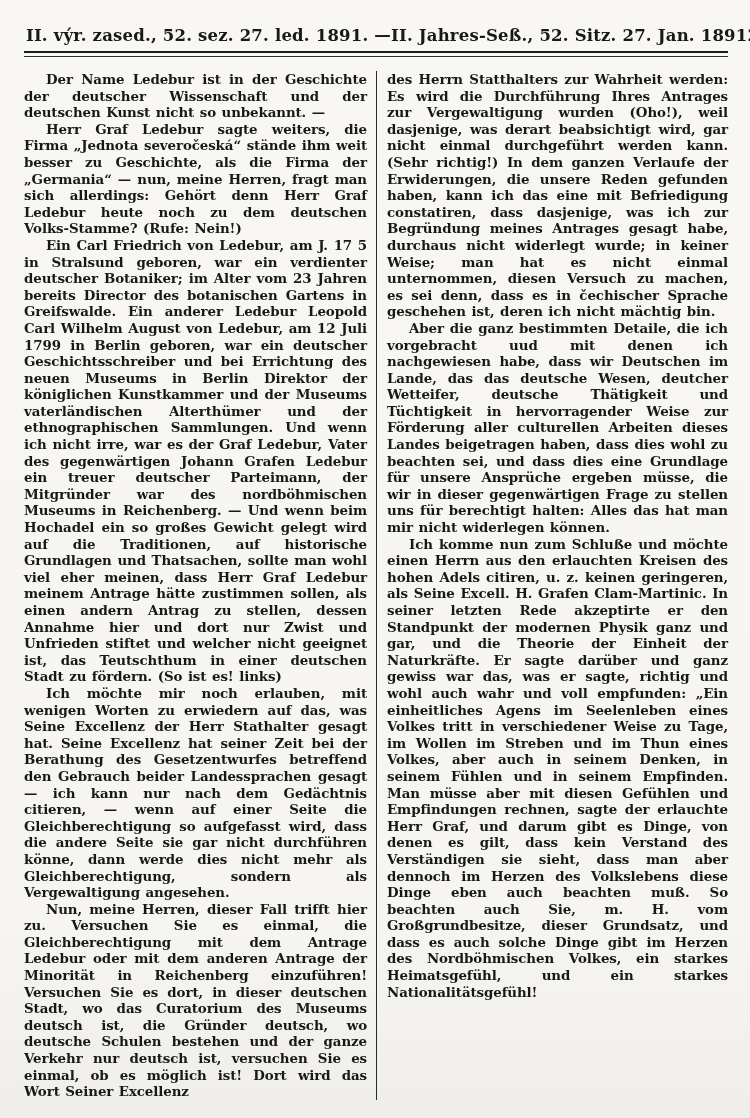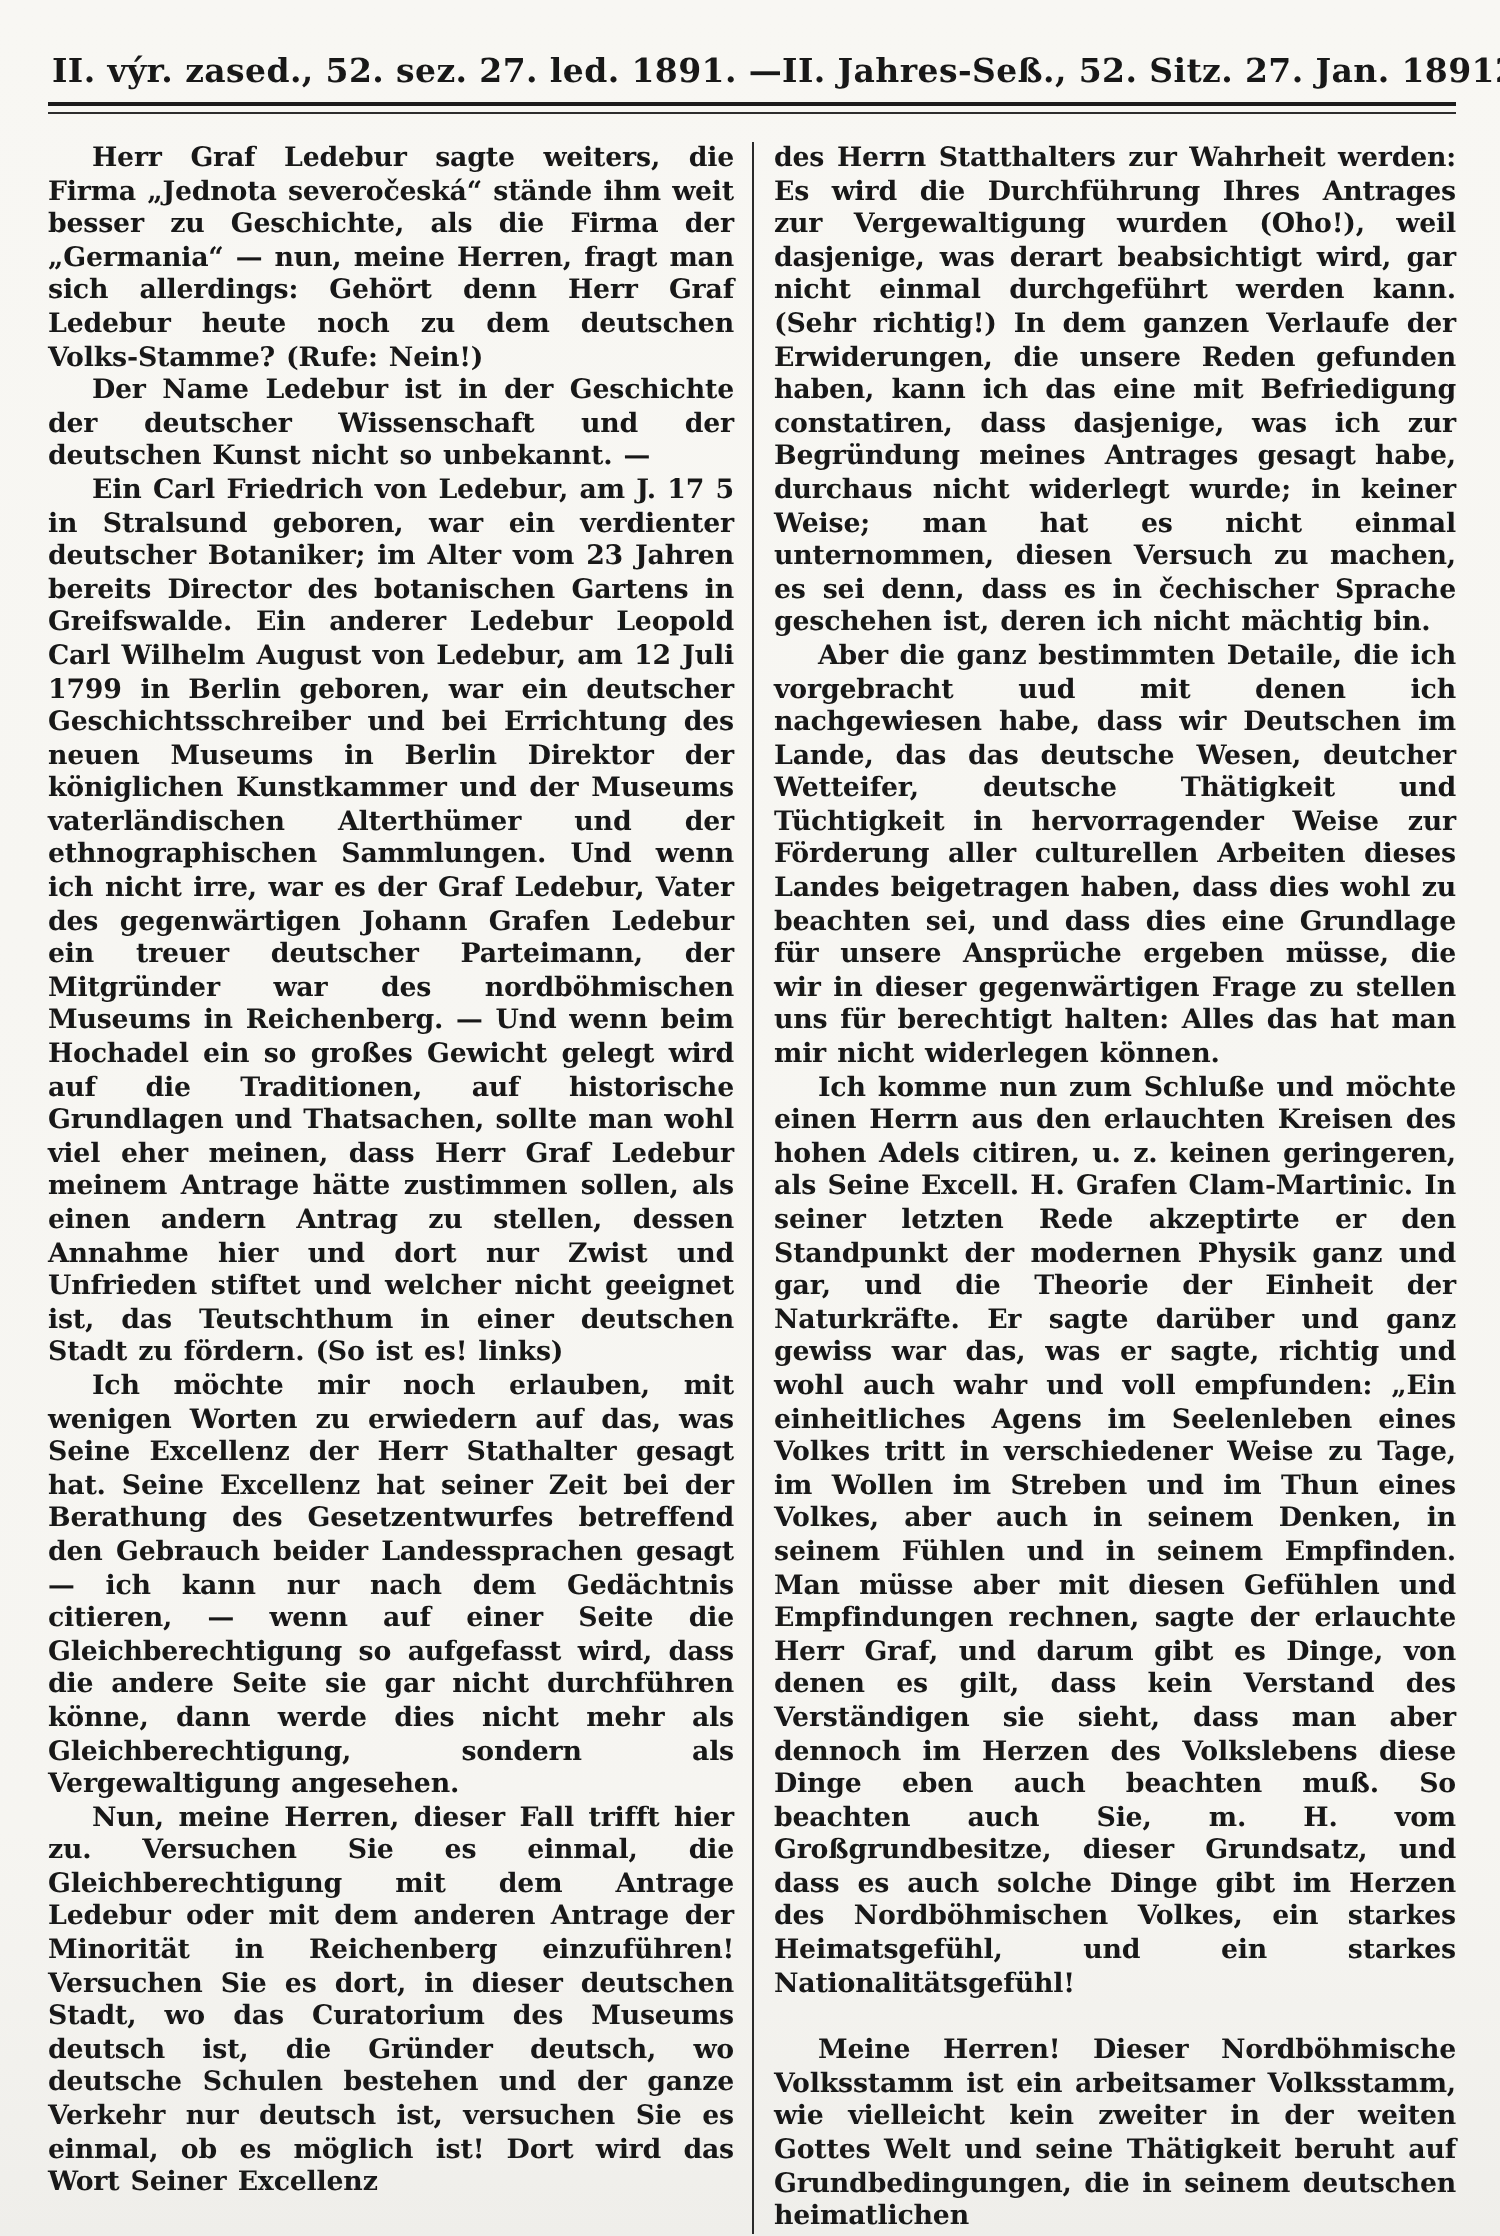--- a/index.html
+++ b/index.html
@@ -66,29 +66,28 @@
     <span>II. výr. zased., 52. sez. 27. led. 1891. —</span>
     <span>II. Jahres-Seß., 52. Sitz. 27. Jan. 1891</span>
     <span>2121</span>
   </div>
 
   <div class="header-rule"></div>
 
   <div class="columns">
 
     <div class="col col-left">
+      <p class="indent">Der Name Ledebur ist in der Geschichte der deutscher Wissenschaft und der deutschen Kunst nicht so unbekannt. —</p>
       <p class="indent">Herr Graf Ledebur sagte weiters, die Firma „Jednota severočeská“ stände ihm weit besser zu Geschichte, als die Firma der „Germania“ — nun, meine Herren, fragt man sich allerdings: Gehört denn Herr Graf Ledebur heute noch zu dem deutschen Volks-Stamme? (Rufe: Nein!)</p>
-      <p class="indent">Der Name Ledebur ist in der Geschichte der deutscher Wissenschaft und der deutschen Kunst nicht so unbekannt. —</p>
       <p class="indent">Ein Carl Friedrich von Ledebur, am J. 17 5 in Stralsund geboren, war ein verdienter deutscher Botaniker; im Alter vom 23 Jahren bereits Director des botanischen Gartens in Greifswalde. Ein anderer Ledebur Leopold Carl Wilhelm August von Ledebur, am 12 Juli 1799 in Berlin geboren, war ein deutscher Geschichtsschreiber und bei Errichtung des neuen Museums in Berlin Direktor der königlichen Kunstkammer und der Museums vaterländischen Alterthümer und der ethnographischen Sammlungen. Und wenn ich nicht irre, war es der Graf Ledebur, Vater des gegenwärtigen Johann Grafen Ledebur ein treuer deutscher Parteimann, der Mitgründer war des nordböhmischen Museums in Reichenberg. — Und wenn beim Hochadel ein so großes Gewicht gelegt wird auf die Traditionen, auf historische Grundlagen und Thatsachen, sollte man wohl viel eher meinen, dass Herr Graf Ledebur meinem Antrage hätte zustimmen sollen, als einen andern Antrag zu stellen, dessen Annahme hier und dort nur Zwist und Unfrieden stiftet und welcher nicht geeignet ist, das Teutschthum in einer deutschen Stadt zu fördern. (So ist es! links)</p>
       <p class="indent">Ich möchte mir noch erlauben, mit wenigen Worten zu erwiedern auf das, was Seine Excellenz der Herr Stathalter gesagt hat. Seine Excellenz hat seiner Zeit bei der Berathung des Gesetzentwurfes betreffend den Gebrauch beider Landessprachen gesagt — ich kann nur nach dem Gedächtnis citieren, — wenn auf einer Seite die Gleichberechtigung so aufgefasst wird, dass die andere Seite sie gar nicht durchführen könne, dann werde dies nicht mehr als Gleichberechtigung, sondern als Vergewaltigung angesehen.</p>
       <p class="indent">Nun, meine Herren, dieser Fall trifft hier zu. Versuchen Sie es einmal, die Gleichberechtigung mit dem Antrage Ledebur oder mit dem anderen Antrage der Minorität in Reichenberg einzuführen! Versuchen Sie es dort, in dieser deutschen Stadt, wo das Curatorium des Museums deutsch ist, die Gründer deutsch, wo deutsche Schulen bestehen und der ganze Verkehr nur deutsch ist, versuchen Sie es einmal, ob es möglich ist! Dort wird das Wort Seiner Excellenz</p>
     </div>
 
     <div class="col col-right">
       <p>des Herrn Statthalters zur Wahrheit werden: Es wird die Durchführung Ihres Antrages zur Vergewaltigung wurden (Oho!), weil dasjenige, was derart beabsichtigt wird, gar nicht einmal durchgeführt werden kann. (Sehr richtig!) In dem ganzen Verlaufe der Erwiderungen, die unsere Reden gefunden haben, kann ich das eine mit Befriedigung constatiren, dass dasjenige, was ich zur Begründung meines Antrages gesagt habe, durchaus nicht widerlegt wurde; in keiner Weise; man hat es nicht einmal unternommen, diesen Versuch zu machen, es sei denn, dass es in čechischer Sprache geschehen ist, deren ich nicht mächtig bin.</p>
       <p class="indent">Aber die ganz bestimmten Detaile, die ich vorgebracht uud mit denen ich nachgewiesen habe, dass wir Deutschen im Lande, das das deutsche Wesen, deutcher Wetteifer, deutsche Thätigkeit und Tüchtigkeit in hervorragender Weise zur Förderung aller culturellen Arbeiten dieses Landes beigetragen haben, dass dies wohl zu beachten sei, und dass dies eine Grundlage für unsere Ansprüche ergeben müsse, die wir in dieser gegenwärtigen Frage zu stellen uns für berechtigt halten: Alles das hat man mir nicht widerlegen können.</p>
       <p class="indent">Ich komme nun zum Schluße und möchte einen Herrn aus den erlauchten Kreisen des hohen Adels citiren, u. z. keinen geringeren, als Seine Excell. H. Grafen Clam-Martinic. In seiner letzten Rede akzeptirte er den Standpunkt der modernen Physik ganz und gar, und die Theorie der Einheit der Naturkräfte. Er sagte darüber und ganz gewiss war das, was er sagte, richtig und wohl auch wahr und voll empfunden: „Ein einheitliches Agens im Seelenleben eines Volkes tritt in verschiedener Weise zu Tage, im Wollen im Streben und im Thun eines Volkes, aber auch in seinem Denken, in seinem Fühlen und in seinem Empfinden. Man müsse aber mit diesen Gefühlen und Empfindungen rechnen, sagte der erlauchte Herr Graf, und darum gibt es Dinge, von denen es gilt, dass kein Verstand des Verständigen sie sieht, dass man aber dennoch im Herzen des Volkslebens diese Dinge eben auch beachten muß. So beachten auch Sie, m. H. vom Großgrundbesitze, dieser Grundsatz, und dass es auch solche Dinge gibt im Herzen des Nordböhmischen Volkes, ein starkes Heimatsgefühl, und ein starkes Nationalitätsgefühl!</p>
-      <p class="indent spaced-before">Meine Herren! Dieser Nordböhmische Volksstamm ist ein arbeitsamer Volksstamm, wie vielleicht kein zweiter in der weiten Gottes Welt und seine Thätigkeit beruht auf Grundbedingungen, die in seinem deutschen heimatlichen</p>
     </div>
 
   </div>
 
 </div>
 
 </body></html>

